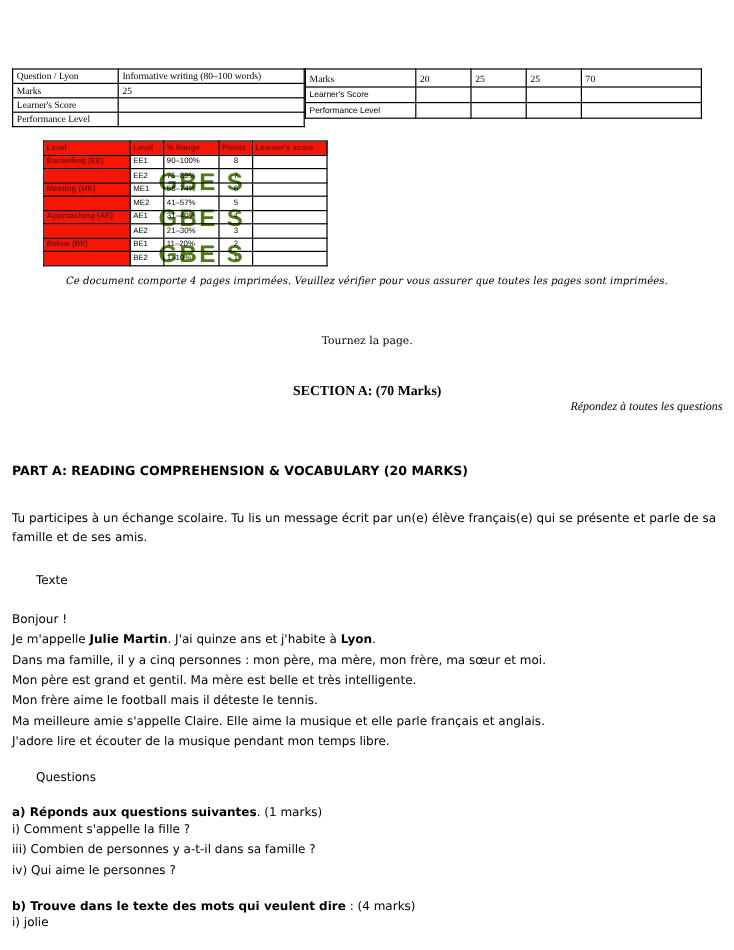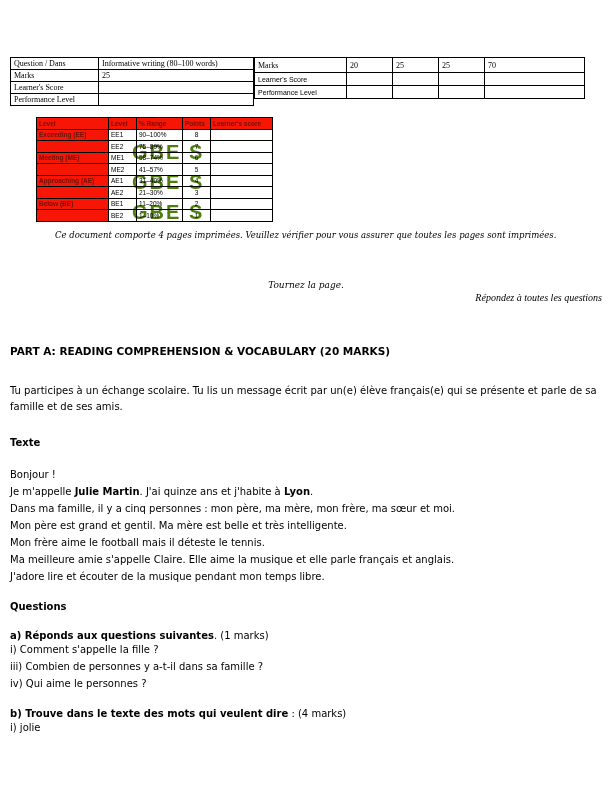--- a/index.html
+++ b/index.html
@@ -25,29 +25,29 @@
   .wm { position:absolute; font-family:"Liberation Sans", sans-serif; font-weight:bold;
         color:#4d7c0f; font-size:20px; letter-spacing:2px; z-index:0; }
   .wm1 { top:24px; left:96px; } .wm2 { top:54px; left:96px; } .wm3 { top:84px; left:96px; }
   .rubric { position:relative; z-index:1; font-size:6.5px; font-family:"Liberation Sans", sans-serif; }
   .rubric td, .rubric th { height:11.5px; padding:0 2px; text-align:left; font-weight:normal; }
   .rubric .red { background:#f71505; color:#6e140a; font-weight:bold; }
   .rubric .pts { text-align:center; }
   .rubric .score { width:62px; }
 
   .print-note { margin:8px 0 0 45px; font-family:"DejaVu Serif", serif; font-style:italic; font-size:8.5px; }
-  .turn-page  { margin-top:40px; text-align:center; font-family:"DejaVu Serif", serif; font-style:italic; font-size:9px; }
+  .turn-page  { margin-top:40px; text-align:center; font-family:"DejaVu Serif", serif; font-size:9px; }
 
   .section-title { margin-top:30px; text-align:center; font-family:"Liberation Serif", serif; font-weight:bold; font-size:11.5px; }
   .section-sub   { margin-top:2px;  text-align:right; font-family:"Liberation Serif", serif; font-style:italic; font-size:10px; }
 
   .part-heading { margin-top:42px; font-weight:bold; font-size:10.5px; }
   .body-text { font-size:10px; line-height:16px; }
   .intro { margin-top:26px; max-width:594px; }
-  .label-bold { font-weight:bold; font-size:10px; }
+  .label-bold { font-weight:normal; font-size:10px;margin-left:20px; }
   .texte-label { margin-top:22px; }
   .texte-block { margin-top:18px; line-height:17px; font-size:10px; }
   .questions-label { margin-top:16px; }
   .q-head { margin-top:18px; font-size:10px; }
   .q-head .b { font-weight:bold; }
   .q-items { line-height:17px; font-size:10px; }
   .qb-head { margin-top:16px; }
 </style>
 </head>
 <body>
@@ -55,21 +55,21 @@
 <div class="page">
 
   <div class="top-tables">
     <table class="t-left">
       <colgroup>
           <col style="width:88px">
           <col style="width:155px">
         </colgroup>
       <tbody>
           <tr>
-        <td>Question / Dans</td>
+        <td>Question / Lyon</td>
         <td>Informative writing (80–100 words)</td>
       </tr>
       <tr>
         <td>Marks</td>
         <td>25</td>
       </tr>
       <tr>
         <td>Learner's Score</td>
         <td></td>
       </tr>
@@ -196,20 +196,21 @@
         <td class="score"></td>
       </tr>
     </tbody>
       </table>
   </div>
 
   <p class="print-note">Ce document comporte 4 pages imprimées. Veuillez vérifier pour vous assurer que toutes les pages sont imprimées.</p>
 
   <p class="turn-page">Tournez la page.</p>
 
+  <p class="section-title">SECTION A: (70 Marks)</p>
   <p class="section-sub">Répondez à toutes les questions</p>
 
   <p class="part-heading">PART A: READING COMPREHENSION &amp; VOCABULARY (20 MARKS)</p>
 
   <p class="body-text intro">Tu participes à un échange scolaire. Tu lis un message écrit par un(e) élève français(e) qui se présente et parle de sa famille et de ses amis.</p>
 
   <p class="label-bold texte-label">Texte</p>
 
   <div class="texte-block">
     <div>Bonjour !</div>

